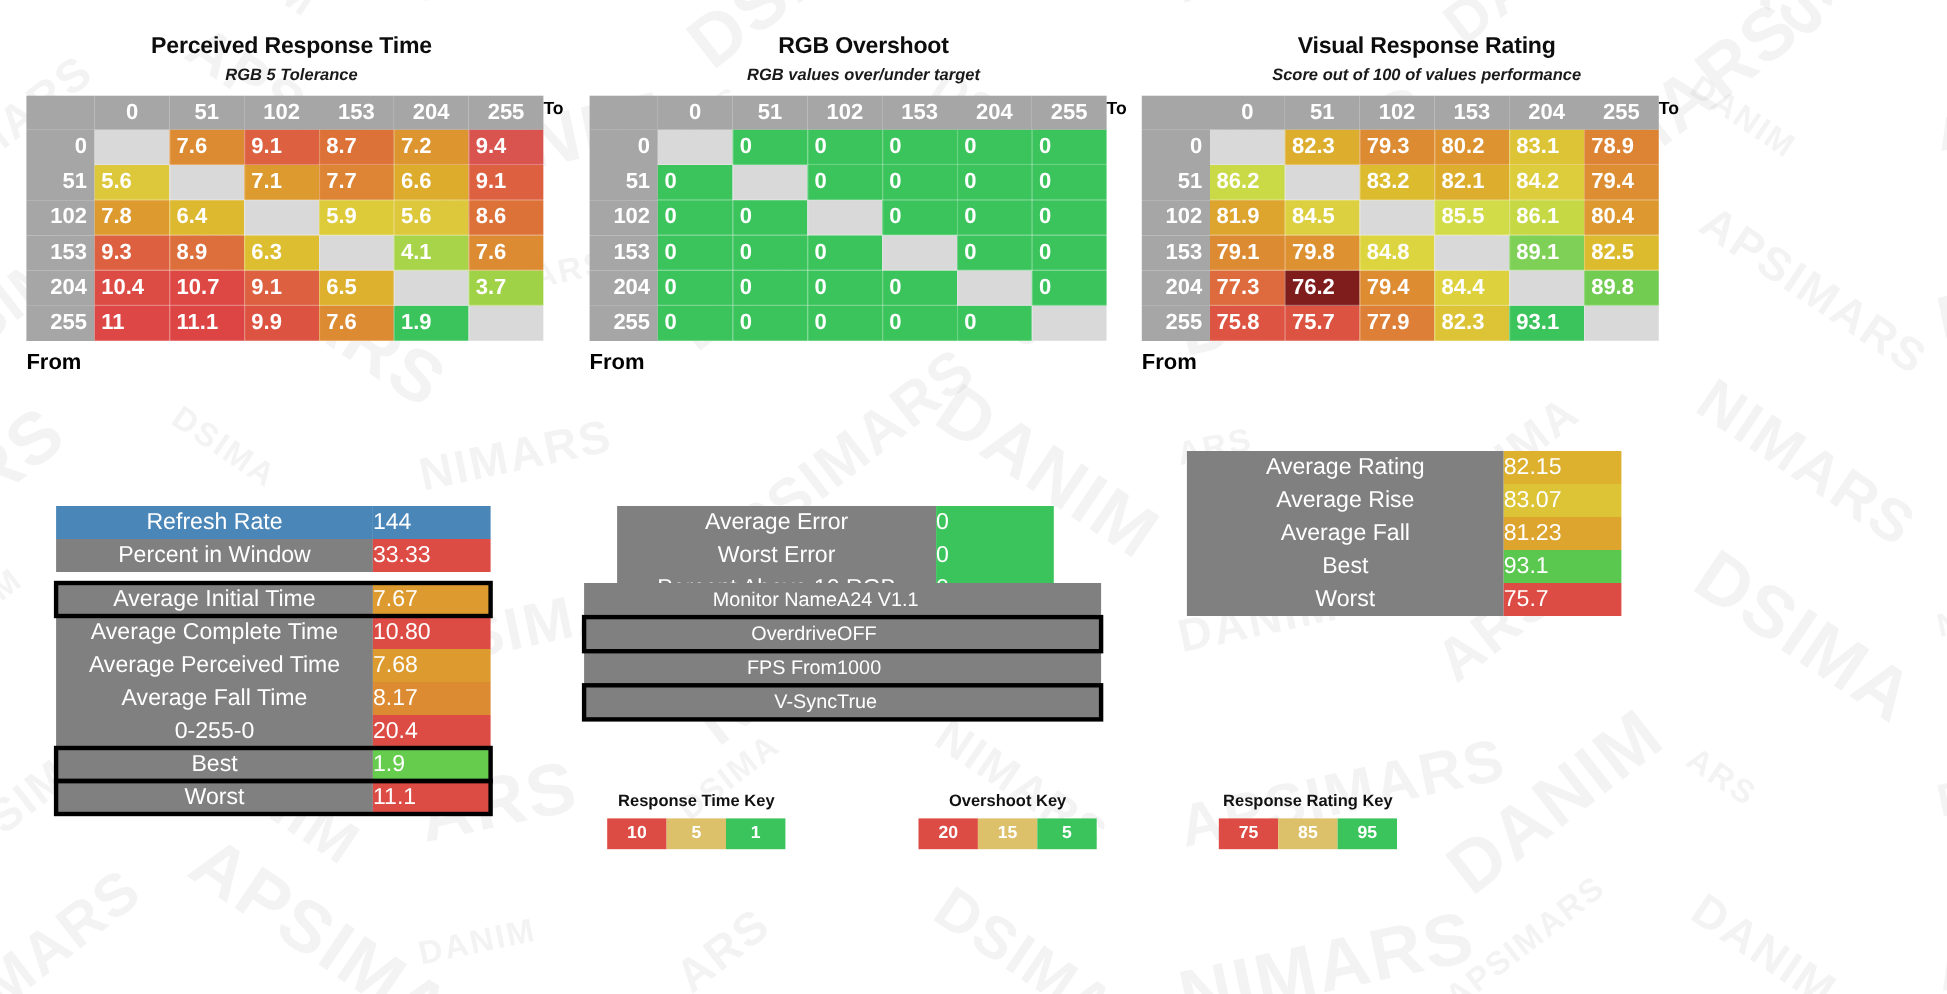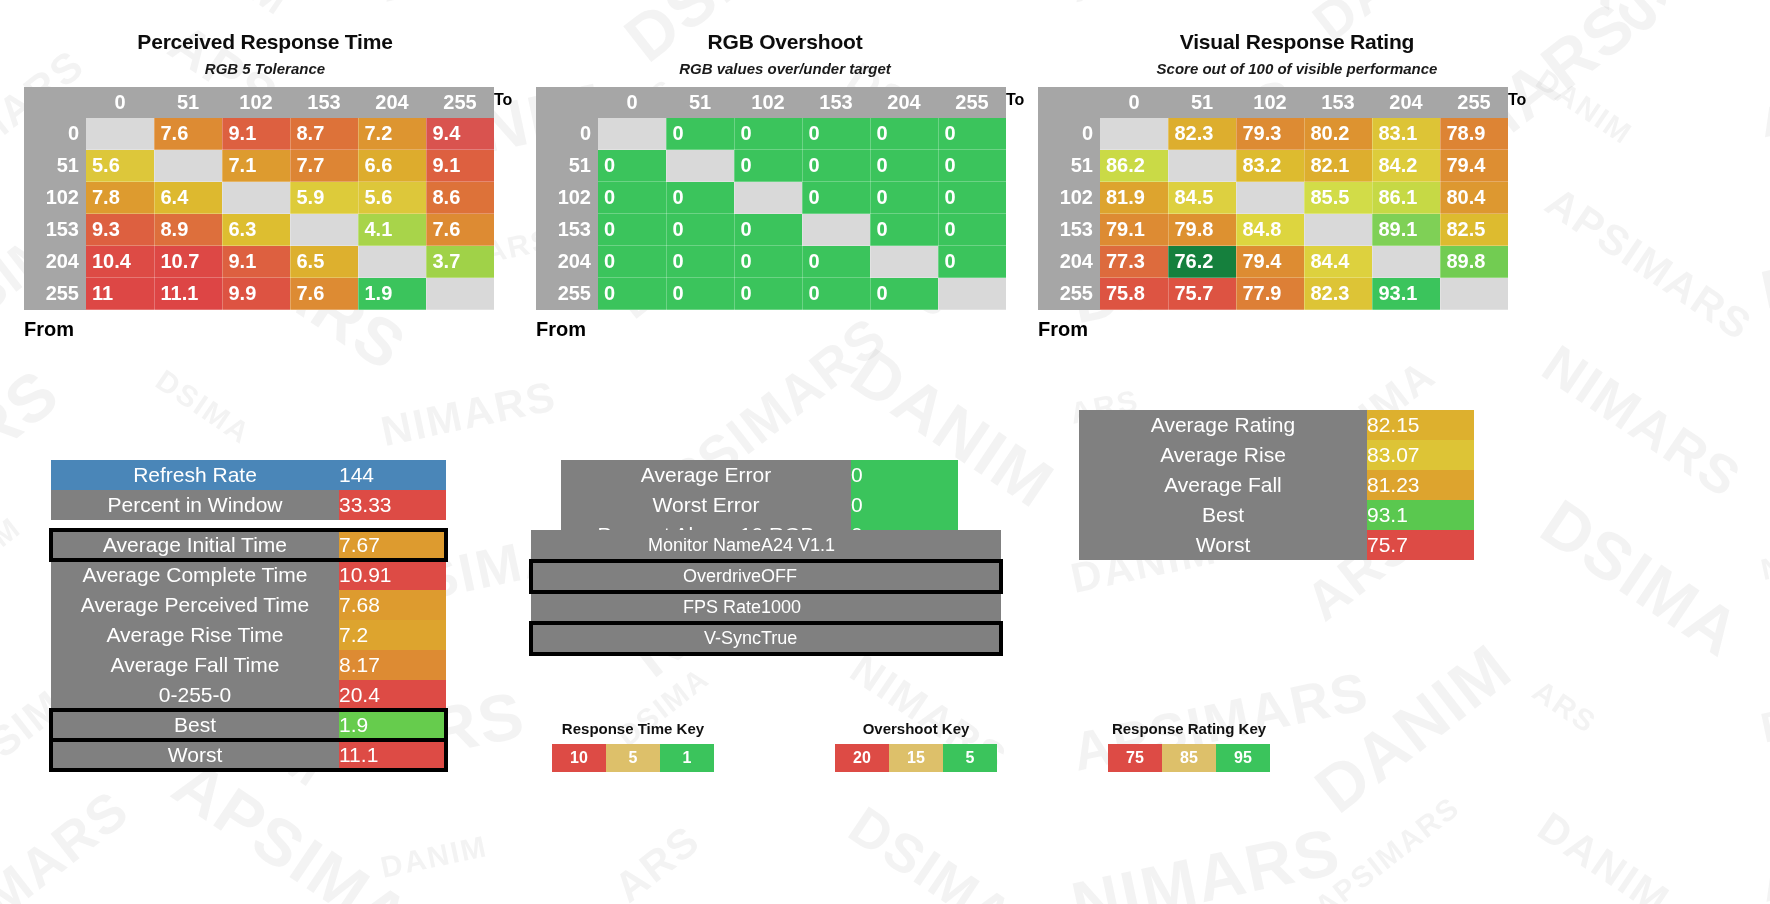--- a/index.html
+++ b/index.html
@@ -404,21 +404,21 @@
           </tr>
         </tbody>
       </table>
     <div class="to-label" id="to-1" style="left:470px; top:4px;">To</div>
     <div class="from-label">From</div>
   </div>
 </div>
 
 <div class="panel" id="panel-3">
   <div class="chart-title" style="width:530px;">Visual Response Rating</div>
-  <div class="chart-sub" style="width:530px;">Score out of 100 of visible performance</div>
+  <div class="chart-sub" style="width:530px;">Score out of 100 of values performance</div>
   <div class="matrix-wrap" style="margin-left:6px; margin-top:10px;">
     <table class="matrix" id="matrix-2">
         <tbody>
           <tr>
             <th class="corner"></th>
             <th class="colhead">0</th>
             <th class="colhead">51</th>
             <th class="colhead">102</th>
             <th class="colhead">153</th>
             <th class="colhead">204</th>
@@ -456,21 +456,21 @@
             <td class="cell" style="background:#dd8b33">79.1</td>
             <td class="cell" style="background:#dd9130">79.8</td>
             <td class="cell" style="background:#ddd53f">84.8</td>
             <td class="cell diag"></td>
             <td class="cell" style="background:#7fd056">89.1</td>
             <td class="cell" style="background:#ddbb2f">82.5</td>
           </tr>
           <tr>
             <th class="rowhead">204</th>
             <td class="cell" style="background:#dd6b3d">77.3</td>
-            <td class="cell" style="background:#15803d">76.2</td>
+            <td class="cell" style="background:#7f1d1d">76.2</td>
             <td class="cell" style="background:#dd8c32">79.4</td>
             <td class="cell" style="background:#ddd13e">84.4</td>
             <td class="cell diag"></td>
             <td class="cell" style="background:#72cc52">89.8</td>
           </tr>
           <tr>
             <th class="rowhead">255</th>
             <td class="cell" style="background:#dd5442">75.8</td>
             <td class="cell" style="background:#dd5342">75.7</td>
             <td class="cell" style="background:#dd7f36">77.9</td>
@@ -502,29 +502,25 @@
 
 <div class="sumbox" id="box-rt" style="left:51px; top:530px;">
   <table class="sum" id="tbl-rt">
       <tbody>
         <tr class="hl">
           <td class="sum-label" style="width:288px;background:#808080">Average Initial Time</td>
           <td class="sum-value" style="width:107px;background:#dd9b2f">7.67</td>
         </tr>
         <tr>
           <td class="sum-label" style="width:288px;background:#808080">Average Complete Time</td>
-          <td class="sum-value" style="width:107px;background:#dd4b45">10.91</td>
+          <td class="sum-value" style="width:107px;background:#dd4b45">10.80</td>
         </tr>
         <tr>
           <td class="sum-label" style="width:288px;background:#808080">Average Perceived Time</td>
           <td class="sum-value" style="width:107px;background:#dd9b2f">7.68</td>
-        </tr>
-        <tr>
-          <td class="sum-label" style="width:288px;background:#808080">Average Rise Time</td>
-          <td class="sum-value" style="width:107px;background:#dda42e">7.2</td>
         </tr>
         <tr>
           <td class="sum-label" style="width:288px;background:#808080">Average Fall Time</td>
           <td class="sum-value" style="width:107px;background:#dd8b33">8.17</td>
         </tr>
         <tr>
           <td class="sum-label" style="width:288px;background:#808080">0-255-0</td>
           <td class="sum-value" style="width:107px;background:#dd4b45">20.4</td>
         </tr>
         <tr class="hl">
@@ -563,21 +559,21 @@
       <tbody>
         <tr>
           <td class="info-label" style="width:230px">Monitor Name</td>
           <td class="info-value" style="width:240px">A24 V1.1</td>
         </tr>
         <tr class="hl">
           <td class="info-label" style="width:230px">Overdrive</td>
           <td class="info-value" style="width:240px">OFF</td>
         </tr>
         <tr>
-          <td class="info-label" style="width:230px">FPS Rate</td>
+          <td class="info-label" style="width:230px">FPS From</td>
           <td class="info-value" style="width:240px">1000</td>
         </tr>
         <tr class="hl">
           <td class="info-label" style="width:230px">V-Sync</td>
           <td class="info-value" style="width:240px">True</td>
         </tr>
       </tbody>
     </table>
 </div>
 

